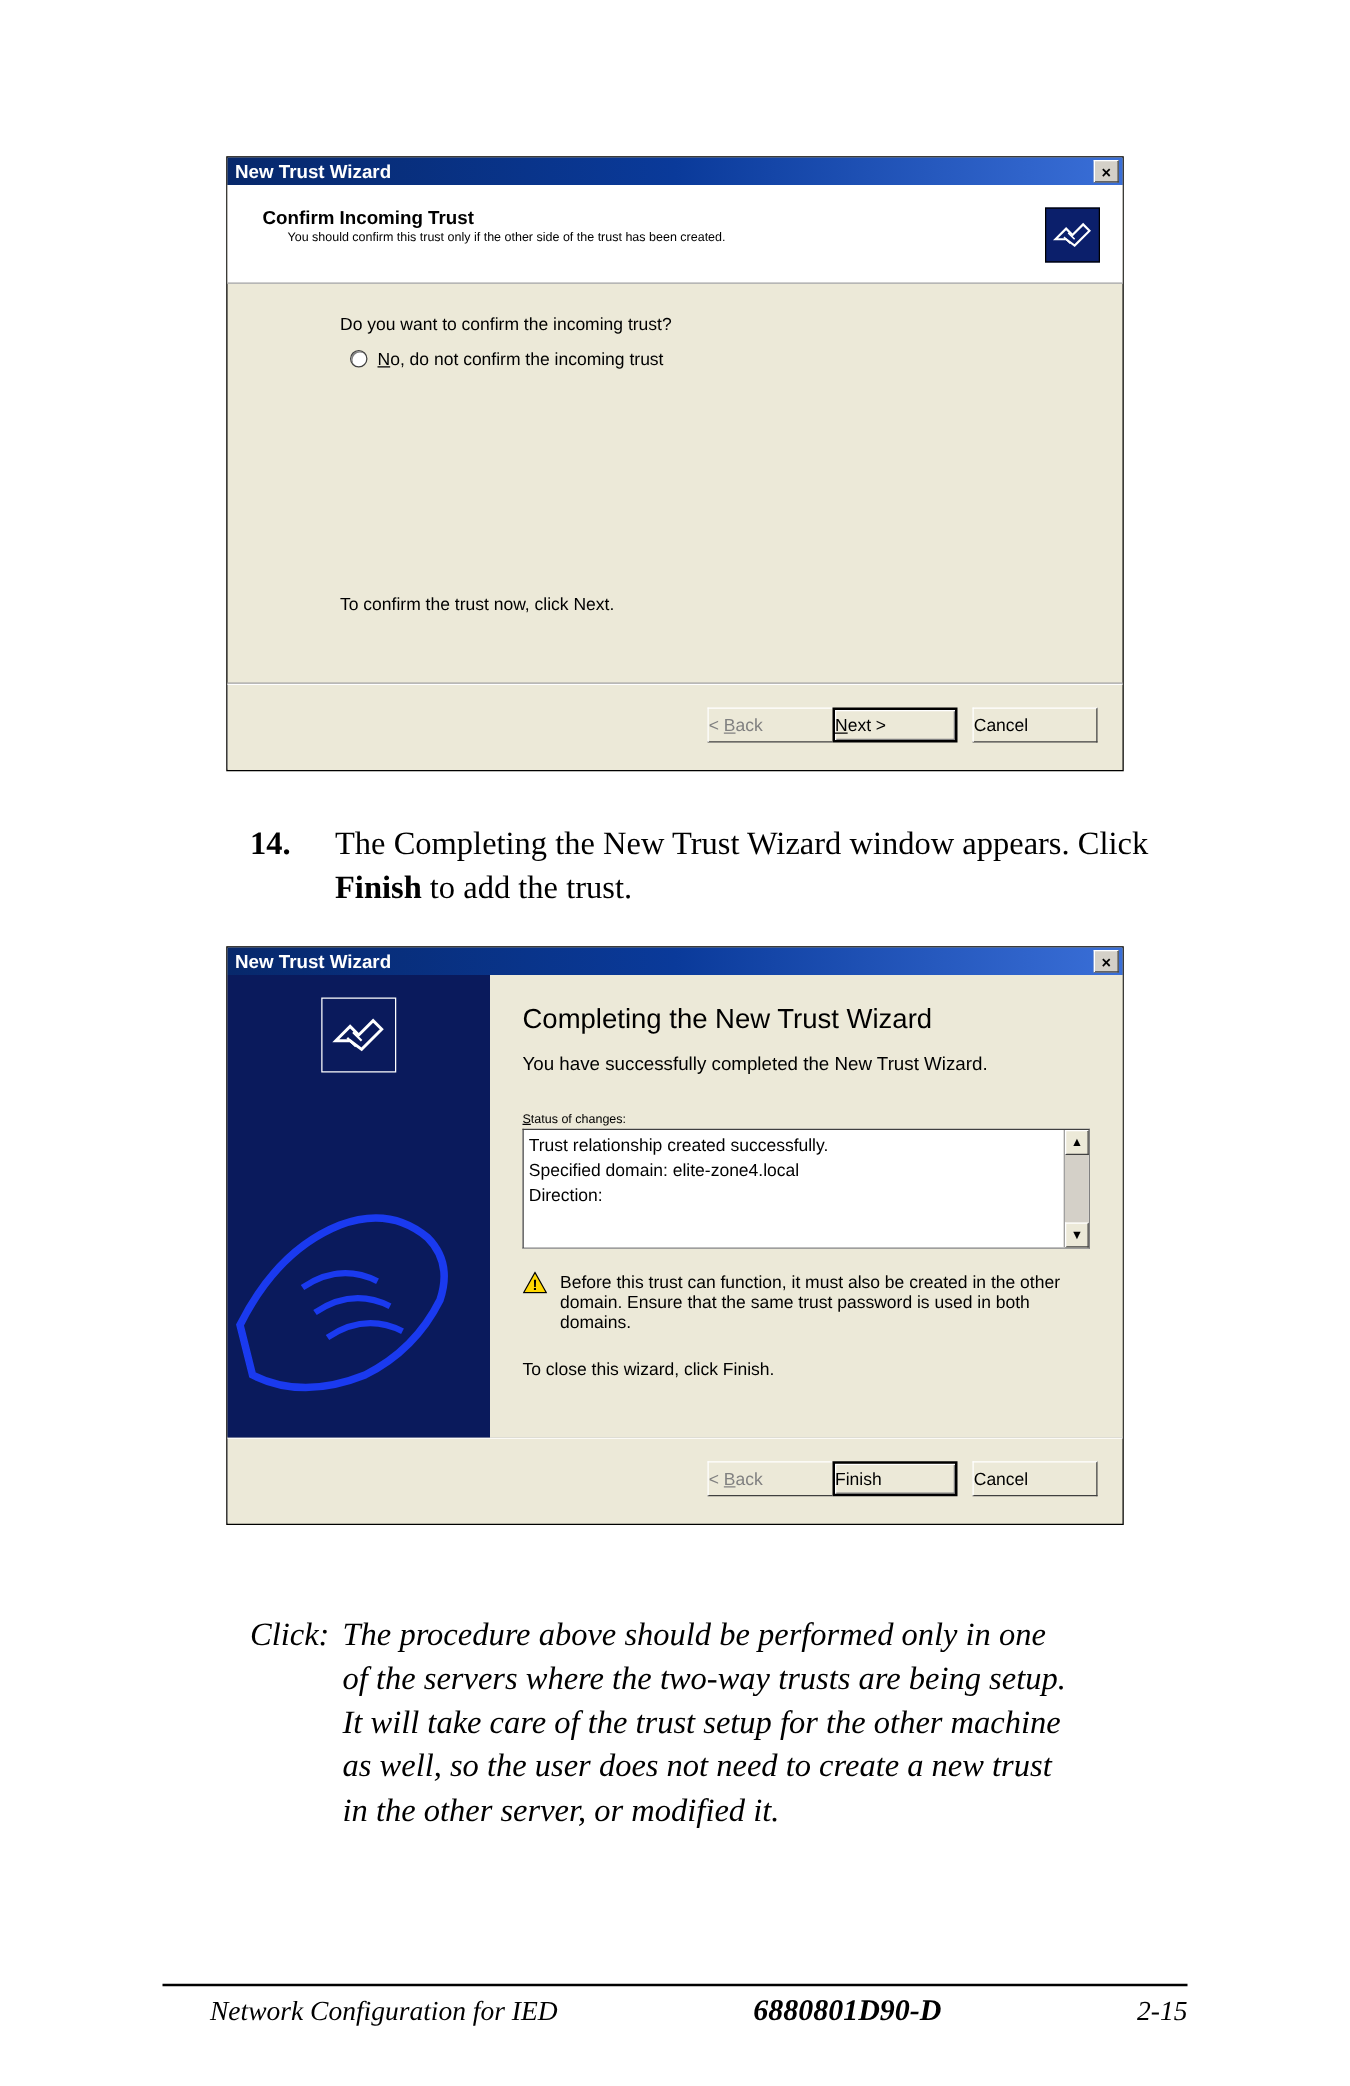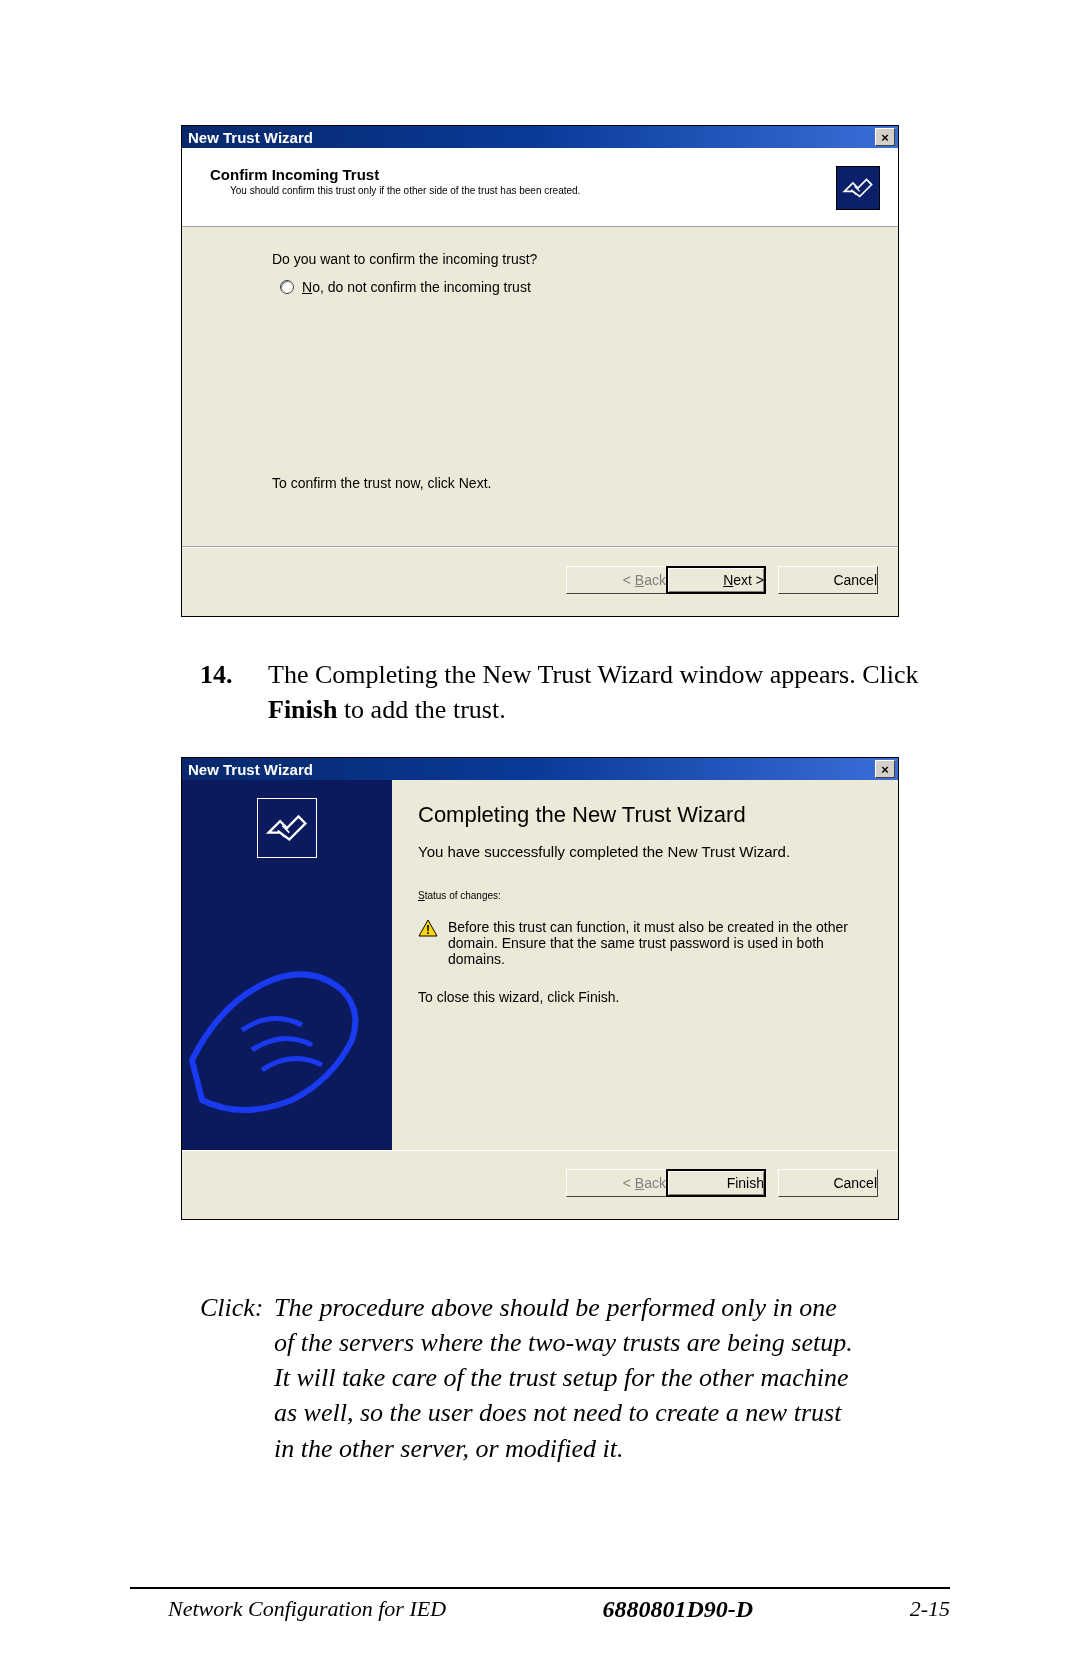--- a/index.html
+++ b/index.html
@@ -99,21 +99,21 @@
     gap: 12px;
   }
   .win-btn {
     width: 100px; height: 28px;
     background: #ece9d8;
     border: 1px solid #404040;
     border-top-color: #fff;
     border-left-color: #fff;
     font-family: Tahoma, Arial, sans-serif;
     font-size: 14px;
-    display: inline-flex; align-items: center; justify-content: flex-end;
+    display: inline-flex; align-items: center; justify-content: flex-start;
   }
   .win-btn.default {
     border: 2px solid #000;
     box-shadow: inset 1px 1px 0 #fff, inset -1px -1px 0 #808080;
   }
   .win-btn.disabled { color: #808080; }
   .btn-pair { display: flex; gap: 0; }
   .btn-pair .win-btn:first-child { border-right: none; }
   .instruction-block {
     display: flex;
@@ -276,20 +276,31 @@
         </div>
         <svg class="sidebar-hand" viewBox="0 0 210 260">
           <path d="M10 180 Q40 120 90 100 Q130 85 160 110 Q180 130 170 160 Q150 200 110 220 Q60 240 20 220 Z" fill="none" stroke="#1a3aef" stroke-width="6"></path>
           <path d="M60 150 Q90 130 120 145 M70 170 Q100 150 130 165 M80 190 Q110 170 140 185" fill="none" stroke="#1a3aef" stroke-width="5"></path>
         </svg>
       </div>
       <div class="d2-content">
         <div class="d2-title">Completing the New Trust Wizard</div>
         <div class="d2-sub">You have successfully completed the New Trust Wizard.</div>
         <div class="d2-status-label"><span class="underline-access">S</span>tatus of changes:</div>
+        <div class="d2-listbox">
+          <div class="d2-list-items">
+            <div>Trust relationship created successfully.</div>
+            <div>Specified domain: elite-zone4.local</div>
+            <div>Direction:</div>
+          </div>
+          <div class="d2-scroll">
+            <div class="scroll-btn">▲</div>
+            <div class="scroll-btn">▼</div>
+          </div>
+        </div>
         <div class="warn-row">
           <div class="warn-icon">
             <svg viewBox="0 0 20 18" width="20" height="18">
                 <polygon points="10,1 19,17 1,17" fill="#ffd800" stroke="#000" stroke-width="1"></polygon>
                 <text x="10" y="15" text-anchor="middle" font-size="12" font-family="Arial" font-weight="bold">!</text>
               </svg>
           </div>
           <div>Before this trust can function, it must also be created in the other domain. Ensure that the same trust password is used in both domains.</div>
         </div>
         <div class="close-hint">To close this wizard, click Finish.</div>

